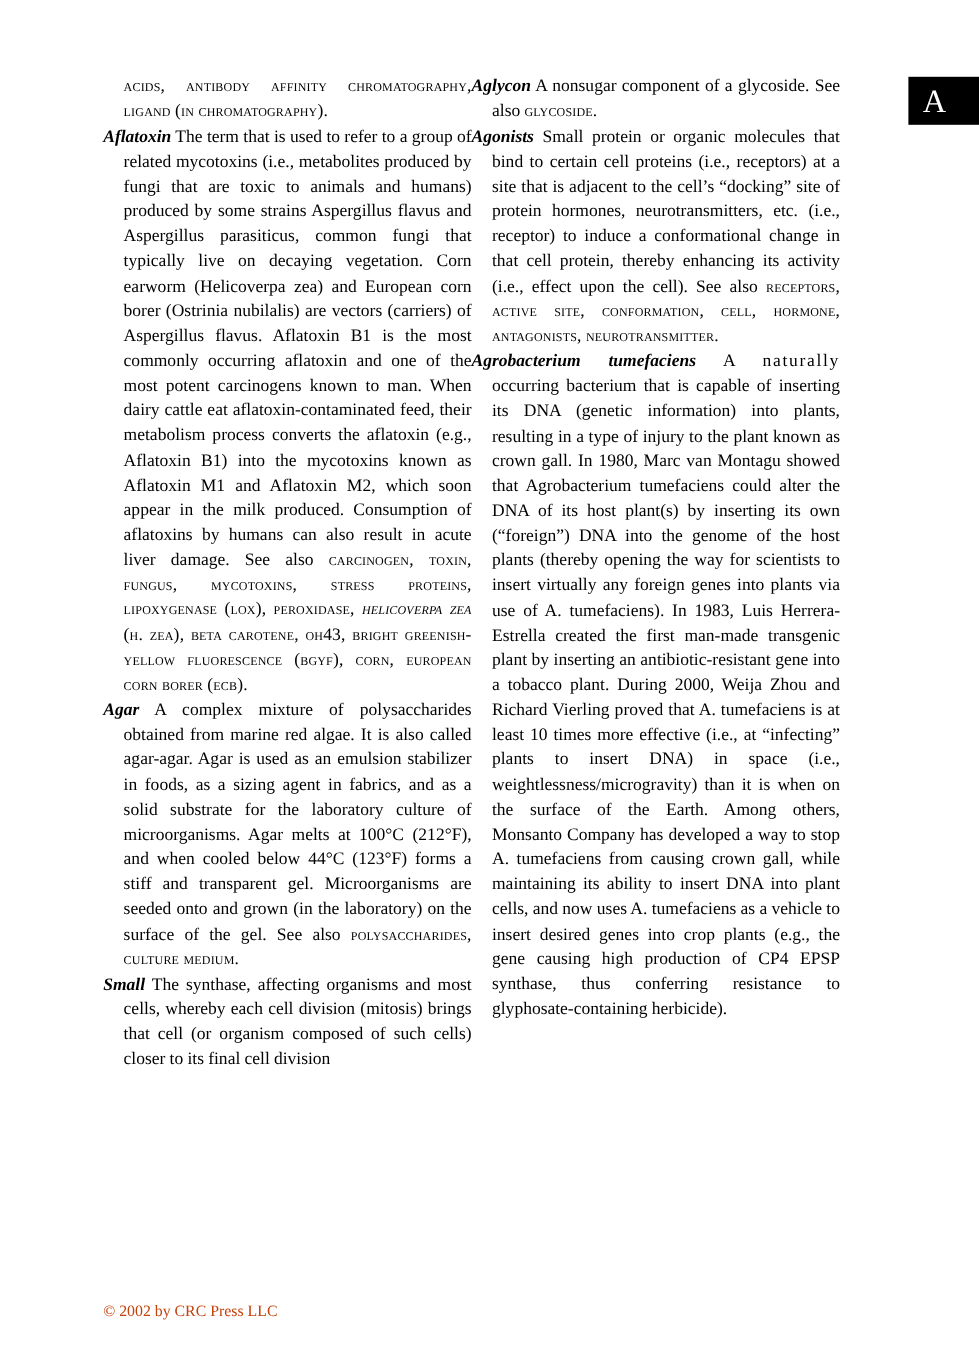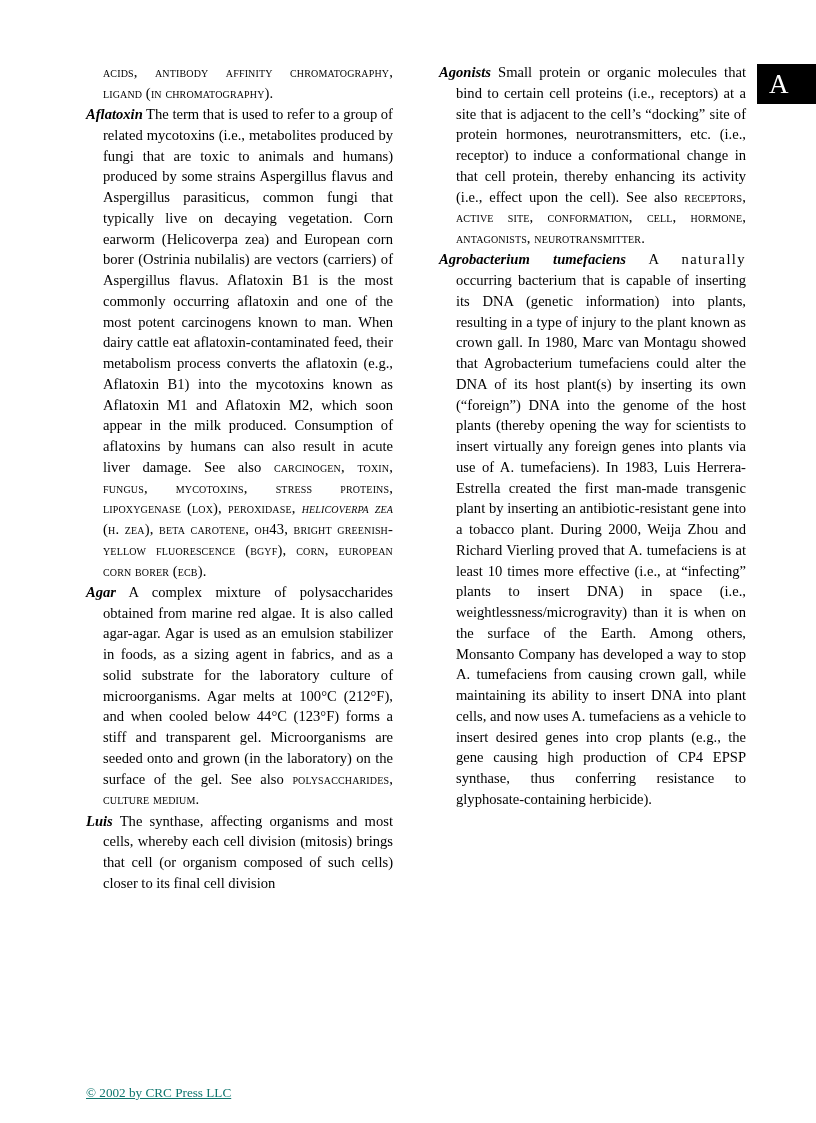--- a/index.html
+++ b/index.html
@@ -39,21 +39,20 @@
   }
 
   
   #columns {
     position: absolute;
     top: 62px;
     left: 86px;
     width: 660px;
     height: 1010px;
     display: flex;
-    gap: 46px;
   }
   .column {
     width: 307px;
     flex: 0 0 307px;
   }
 
   
   .entry {
     font-size: 14.6px;
     line-height: 20.75px;
@@ -95,39 +94,39 @@
   }
   .sp-wide { letter-spacing: 1.4px; }
 
   
   #footer {
     position: absolute;
     left: 86px;
     top: 1085px;
     font-size: 13.2px;
     line-height: 16px;
-    color: #0f766e;
-    text-decoration: underline;
+    color: #c2410c;
   }
 </style>
 </head>
 <body>
 
 <div id="page">
 
   <div id="thumb-tab">A</div>
 
   <div id="columns">
     <div class="column" id="col-left">
         <p class="entry cont"><span class="sc">acids, antibody affinity chromatography, ligand (in chromatography).</span></p>
         <p class="entry"><span class="term">Aflatoxin</span><span> The term that is used to refer to a group of related mycotoxins (i.e., metabolites produced by fungi that are toxic to animals and humans) produced by some strains </span><span class="ital">Aspergillus flavus</span><span> and </span><span class="ital">Aspergillus parasiticus</span><span>, common fungi that typically live on decaying vegetation. Corn earworm (</span><span class="ital">Helicoverpa zea</span><span>) and European corn borer (</span><span class="ital">Ostrinia nubilalis</span><span>) are vectors (carriers) of </span><span class="ital">Aspergillus flavus</span><span>. Aflatoxin B1 is the most commonly occurring aflatoxin and one of the most potent carcinogens known to man. When dairy cattle eat aflatoxin-contaminated feed, their metabolism process converts the aflatoxin (e.g., Aflatoxin B1) into the mycotoxins known as Aflatoxin M1 and Aflatoxin M2, which soon appear in the milk produced. Consumption of aflatoxins by humans can also result in acute liver damage. See also </span><span class="sc">carcinogen, toxin, fungus, mycotoxins, stress proteins, lipoxygenase (lox), peroxidase, </span><span class="sc-ital">helicoverpa zea</span><span class="sc"> (h. zea), beta carotene, oh43, bright greenish-yellow fluorescence (bgyf), corn, european corn borer (ecb).</span></p>
         <p class="entry"><span class="term">Agar</span><span> A complex mixture of polysaccharides obtained from marine red algae. It is also called agar-agar. Agar is used as an emulsion stabilizer in foods, as a sizing agent in fabrics, and as a solid substrate for the laboratory culture of microorganisms. Agar melts at 100°C (212°F), and when cooled below 44°C (123°F) forms a stiff and transparent gel. Microorganisms are seeded onto and grown (in the laboratory) on the surface of the gel. See also </span><span class="sc">polysaccharides, culture medium.</span></p>
-        <p class="entry"><span class="term">Luis</span><span> The synthase, affecting organisms and most cells, whereby each cell division (mitosis) brings that cell (or organism composed of such cells) closer to its final cell division</span></p>
+        <p class="entry"><span class="term">Small</span><span> The synthase, affecting organisms and most cells, whereby each cell division (mitosis) brings that cell (or organism composed of such cells) closer to its final cell division</span></p>
       </div>
     <div class="column" id="col-right">
+        <p class="entry"><span class="term">Aglycon</span><span> A nonsugar component of a glycoside. See also </span><span class="sc">glycoside.</span></p>
         <p class="entry"><span class="term">Agonists</span><span> Small protein or organic molecules that bind to certain cell proteins (i.e., receptors) at a site that is adjacent to the cell’s “docking” site of protein hormones, neurotransmitters, etc. (i.e., receptor) to induce a conformational change in that cell protein, thereby enhancing its activity (i.e., effect upon the cell). See also </span><span class="sc">receptors, active site, conformation, cell, hormone, antagonists, neurotransmitter.</span></p>
         <p class="entry"><span class="term-ital">Agrobacterium tumefaciens</span><span> A </span><span class="sp-wide">naturally</span><span> occurring bacterium that is capable of inserting its DNA (genetic information) into plants, resulting in a type of injury to the plant known as crown gall. In 1980, Marc van Montagu showed that </span><span class="ital">Agrobacterium tumefaciens</span><span> could alter the DNA of its host plant(s) by inserting its own (“foreign”) DNA into the genome of the host plants (thereby opening the way for scientists to insert virtually any foreign genes into plants via use of </span><span class="ital">A. tumefaciens</span><span>). In 1983, Luis Herrera-Estrella created the first man-made transgenic plant by inserting an antibiotic-resistant gene into a tobacco plant. During 2000, Weija Zhou and Richard Vierling proved that </span><span class="ital">A. tumefaciens</span><span> is at least 10 times more effective (i.e., at “infecting” plants to insert DNA) in space (i.e., weightlessness/microgravity) than it is when on the surface of the Earth. Among others, Monsanto Company has developed a way to stop </span><span class="ital">A. tumefaciens</span><span> from causing crown gall, while maintaining its ability to insert DNA into plant cells, and now uses </span><span class="ital">A. tumefaciens</span><span> as a vehicle to insert desired genes into crop plants (e.g., the gene causing high production of CP4 EPSP synthase, thus conferring resistance to glyphosate-containing herbicide).</span></p>
       </div>
   </div>
 
   <div id="footer">© 2002 by CRC Press LLC</div>
 
 </div>
 
 </body></html>

